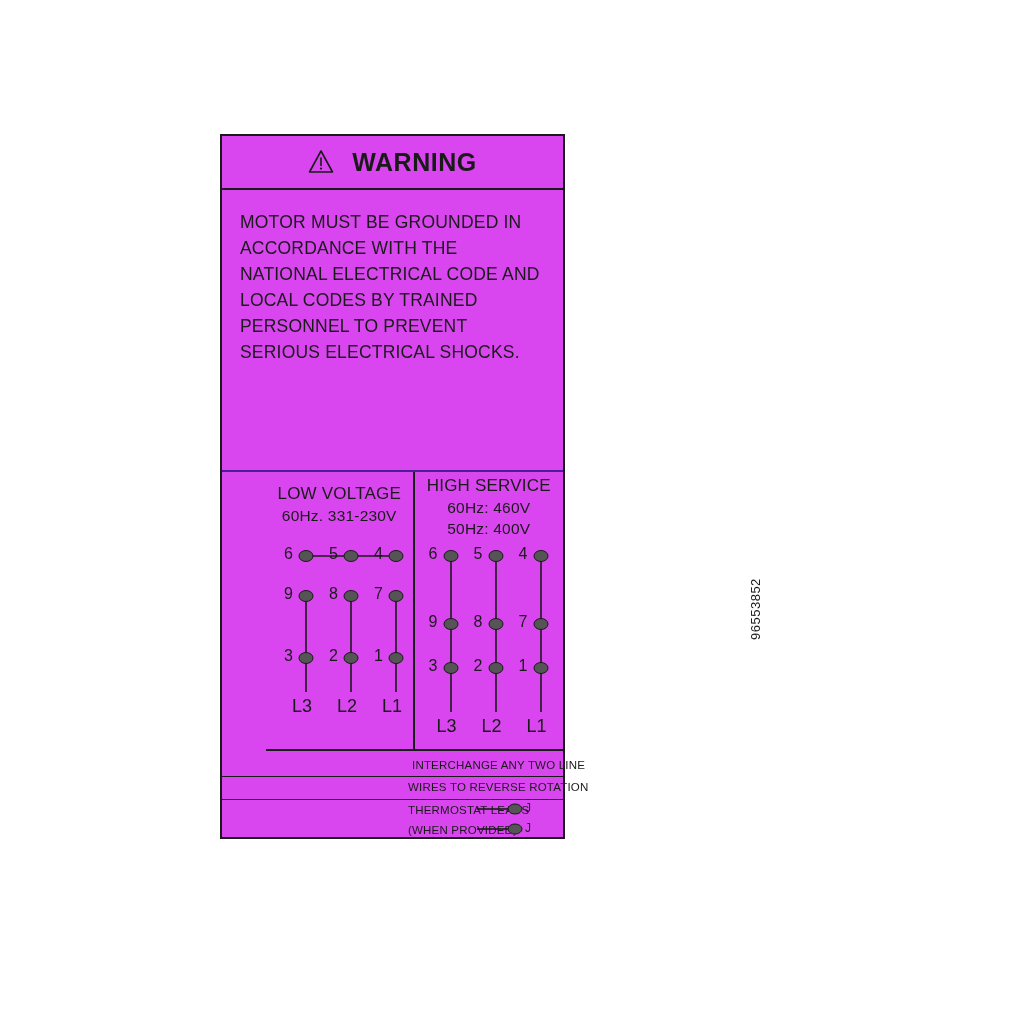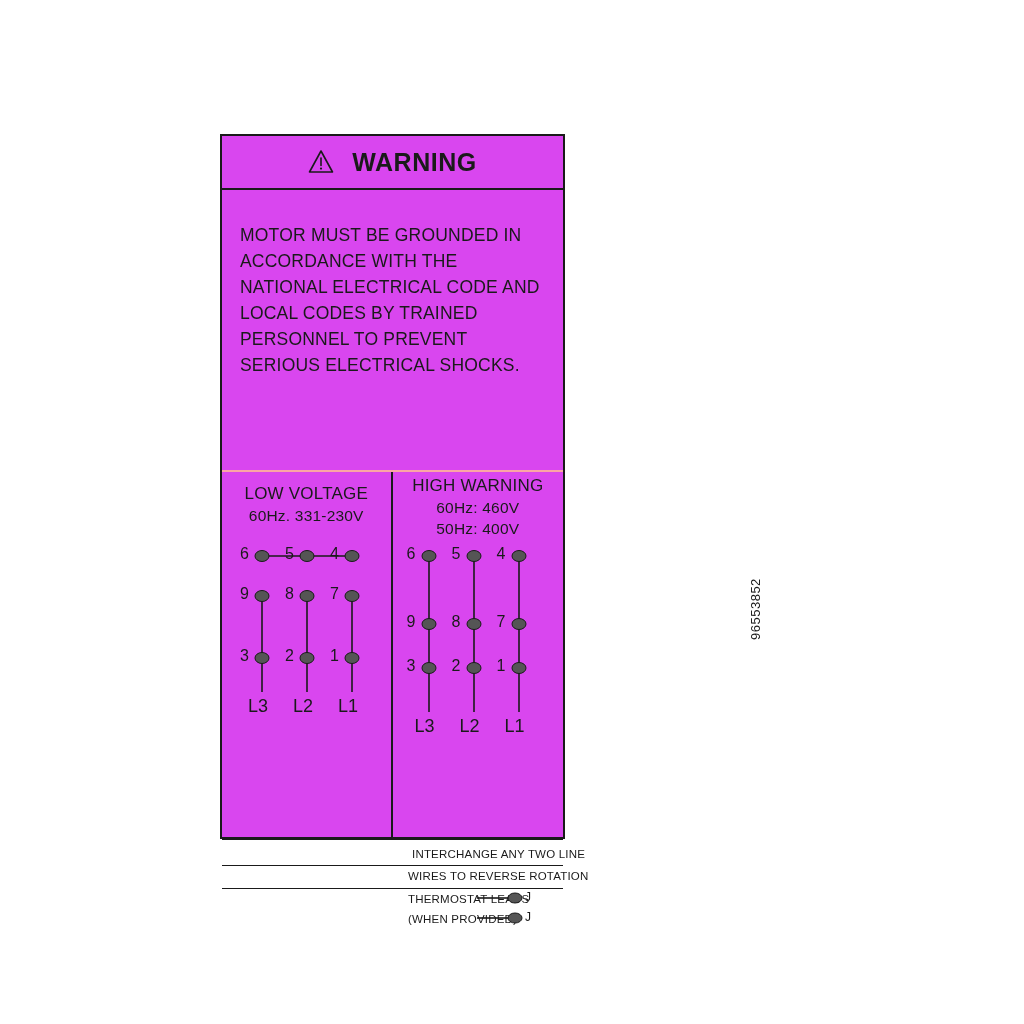--- a/index.html
+++ b/index.html
@@ -38,39 +38,40 @@
   }
   .warn-triangle { width: 26px; height: 26px; display: block; }
   .warning-title {
     font-size: 25px;
     font-weight: bold;
     letter-spacing: 0.5px;
   }
 
   
   .warning-body {
-    border-bottom: 2px solid #fca5a5;
-    padding: 32px 16px 16px 18px;
+    border-bottom: 2px solid #4c1d95;
+    padding: 19px 16px 16px 18px;
     box-sizing: border-box;
     height: 282px;
   }
   .warning-body p {
     margin: 0;
     font-size: 17.5px;
     line-height: 26px;
     letter-spacing: 0.2px;
   }
   .warning-body p + p { margin-top: 26px; }
 
   
   .diagrams {
     display: flex;
-    height: 368px;
+    height: 279px;
     border-bottom: 2px solid #1a1a1a;
     box-sizing: border-box;
+    margin-left: 44px;
   }
   .diag-cell {
     position: relative;
     box-sizing: border-box;
   }
   .diag-left { width: 50%; border-right: 2px solid #1a1a1a; }
   .diag-right { width: 50%; }
 
   .diag-title {
     text-align: center;
@@ -177,21 +178,21 @@
         <span style="position:absolute;left:63px;top:175px;font-size:16px;">2</span>
         <span style="position:absolute;left:108px;top:175px;font-size:16px;">1</span>
 
         <span style="position:absolute;left:26px;top:224px;font-size:18px;">L3</span>
         <span style="position:absolute;left:71px;top:224px;font-size:18px;">L2</span>
         <span style="position:absolute;left:116px;top:224px;font-size:18px;">L1</span>
       </div>
     </div>
 
     <div class="diag-cell diag-right">
-      <div class="diag-title" style="margin-top:4px;">HIGH WARNING</div>
+      <div class="diag-title" style="margin-top:4px;">HIGH SERVICE</div>
       <div class="diag-sub">60Hz: 460V</div>
       <div class="diag-sub">50Hz: 400V</div>
       <svg class="diag-svg" width="172" height="288" viewBox="0 0 172 288">
 
         <line x1="81" y1="84" x2="81" y2="152" stroke="#1a1a1a" stroke-width="1.6"></line>
 
         <line x1="36" y1="84" x2="36" y2="196" stroke="#1a1a1a" stroke-width="1.6"></line>
 
         <line x1="126" y1="84" x2="126" y2="152" stroke="#1a1a1a" stroke-width="1.6"></line>
 

